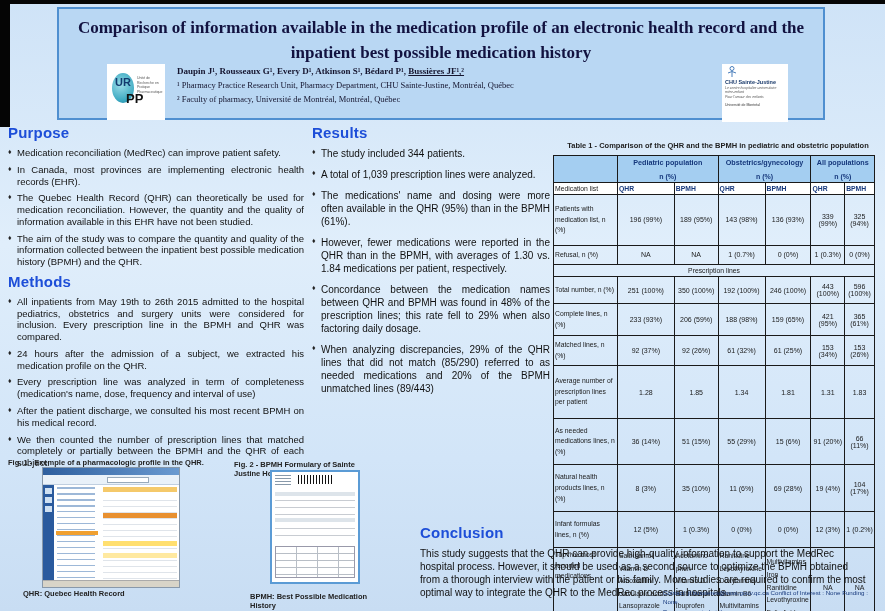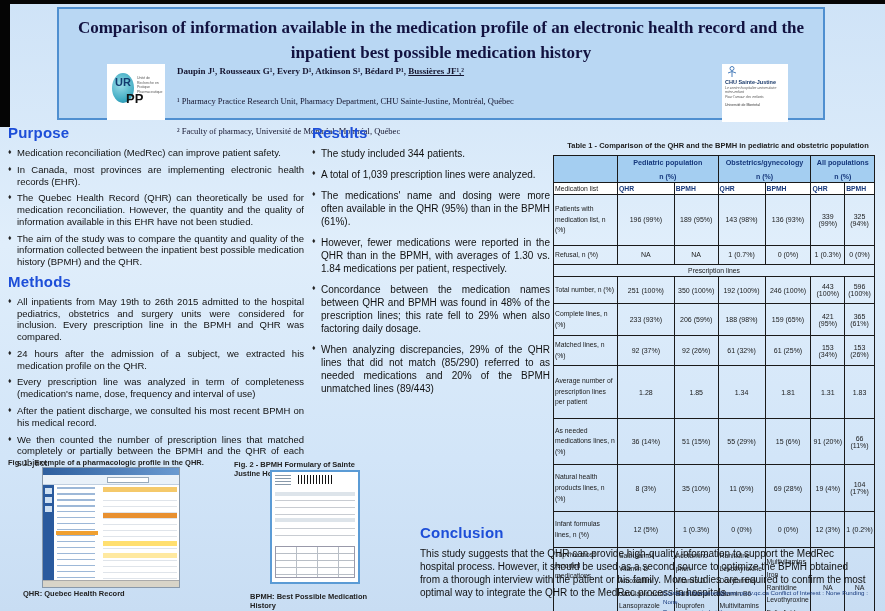--- a/index.html
+++ b/index.html
@@ -12,21 +12,21 @@
   
   .header-box{position:absolute;left:57px;top:7px;width:768px;height:113px;box-sizing:border-box;
               background:#b9d7f3;border:2px solid #4f8fd0;}
   .poster-title{margin:7px auto 0;width:740px;text-align:center;
                 font-family:"Liberation Serif",serif;font-weight:bold;font-size:17px;
                 line-height:1.45;color:#121240;}
   .authors-block{position:absolute;left:118px;top:57px;width:470px;
                  font-family:"Liberation Serif",serif;color:#15152f;text-align:left;}
   .authors-line{font-size:9px;font-weight:bold;}
   .authors-line .ul{text-decoration:underline;}
-  .affil{font-size:8.5px;margin-top:20px;}
+  .affil{font-size:8.5px;margin-top:4px;}
 
   .logo{position:absolute;background:#fff;box-sizing:border-box;}
   .logo-urpp{left:48px;top:55px;width:58px;height:56px;}
   .urpp-ellipse{position:absolute;left:5px;top:9px;width:22px;height:30px;border-radius:50%;
                 background:radial-gradient(circle at 40% 40%,#9adce8,#3aa8c0 70%,#1b7e9e);}
   .urpp-ur{position:absolute;left:8px;top:12px;font-weight:bold;font-size:11px;color:#123a6e;}
   .urpp-pp{position:absolute;left:19px;top:27px;font-weight:bold;font-size:13px;color:#111;}
   .urpp-cap{position:absolute;left:30px;top:12px;width:26px;font-size:3.5px;line-height:1.3;color:#555;}
   .logo-chu{left:663px;top:55px;width:66px;height:58px;padding:2px 3px;}
   .chu-person{display:block;margin:0 0 1px 2px;}

